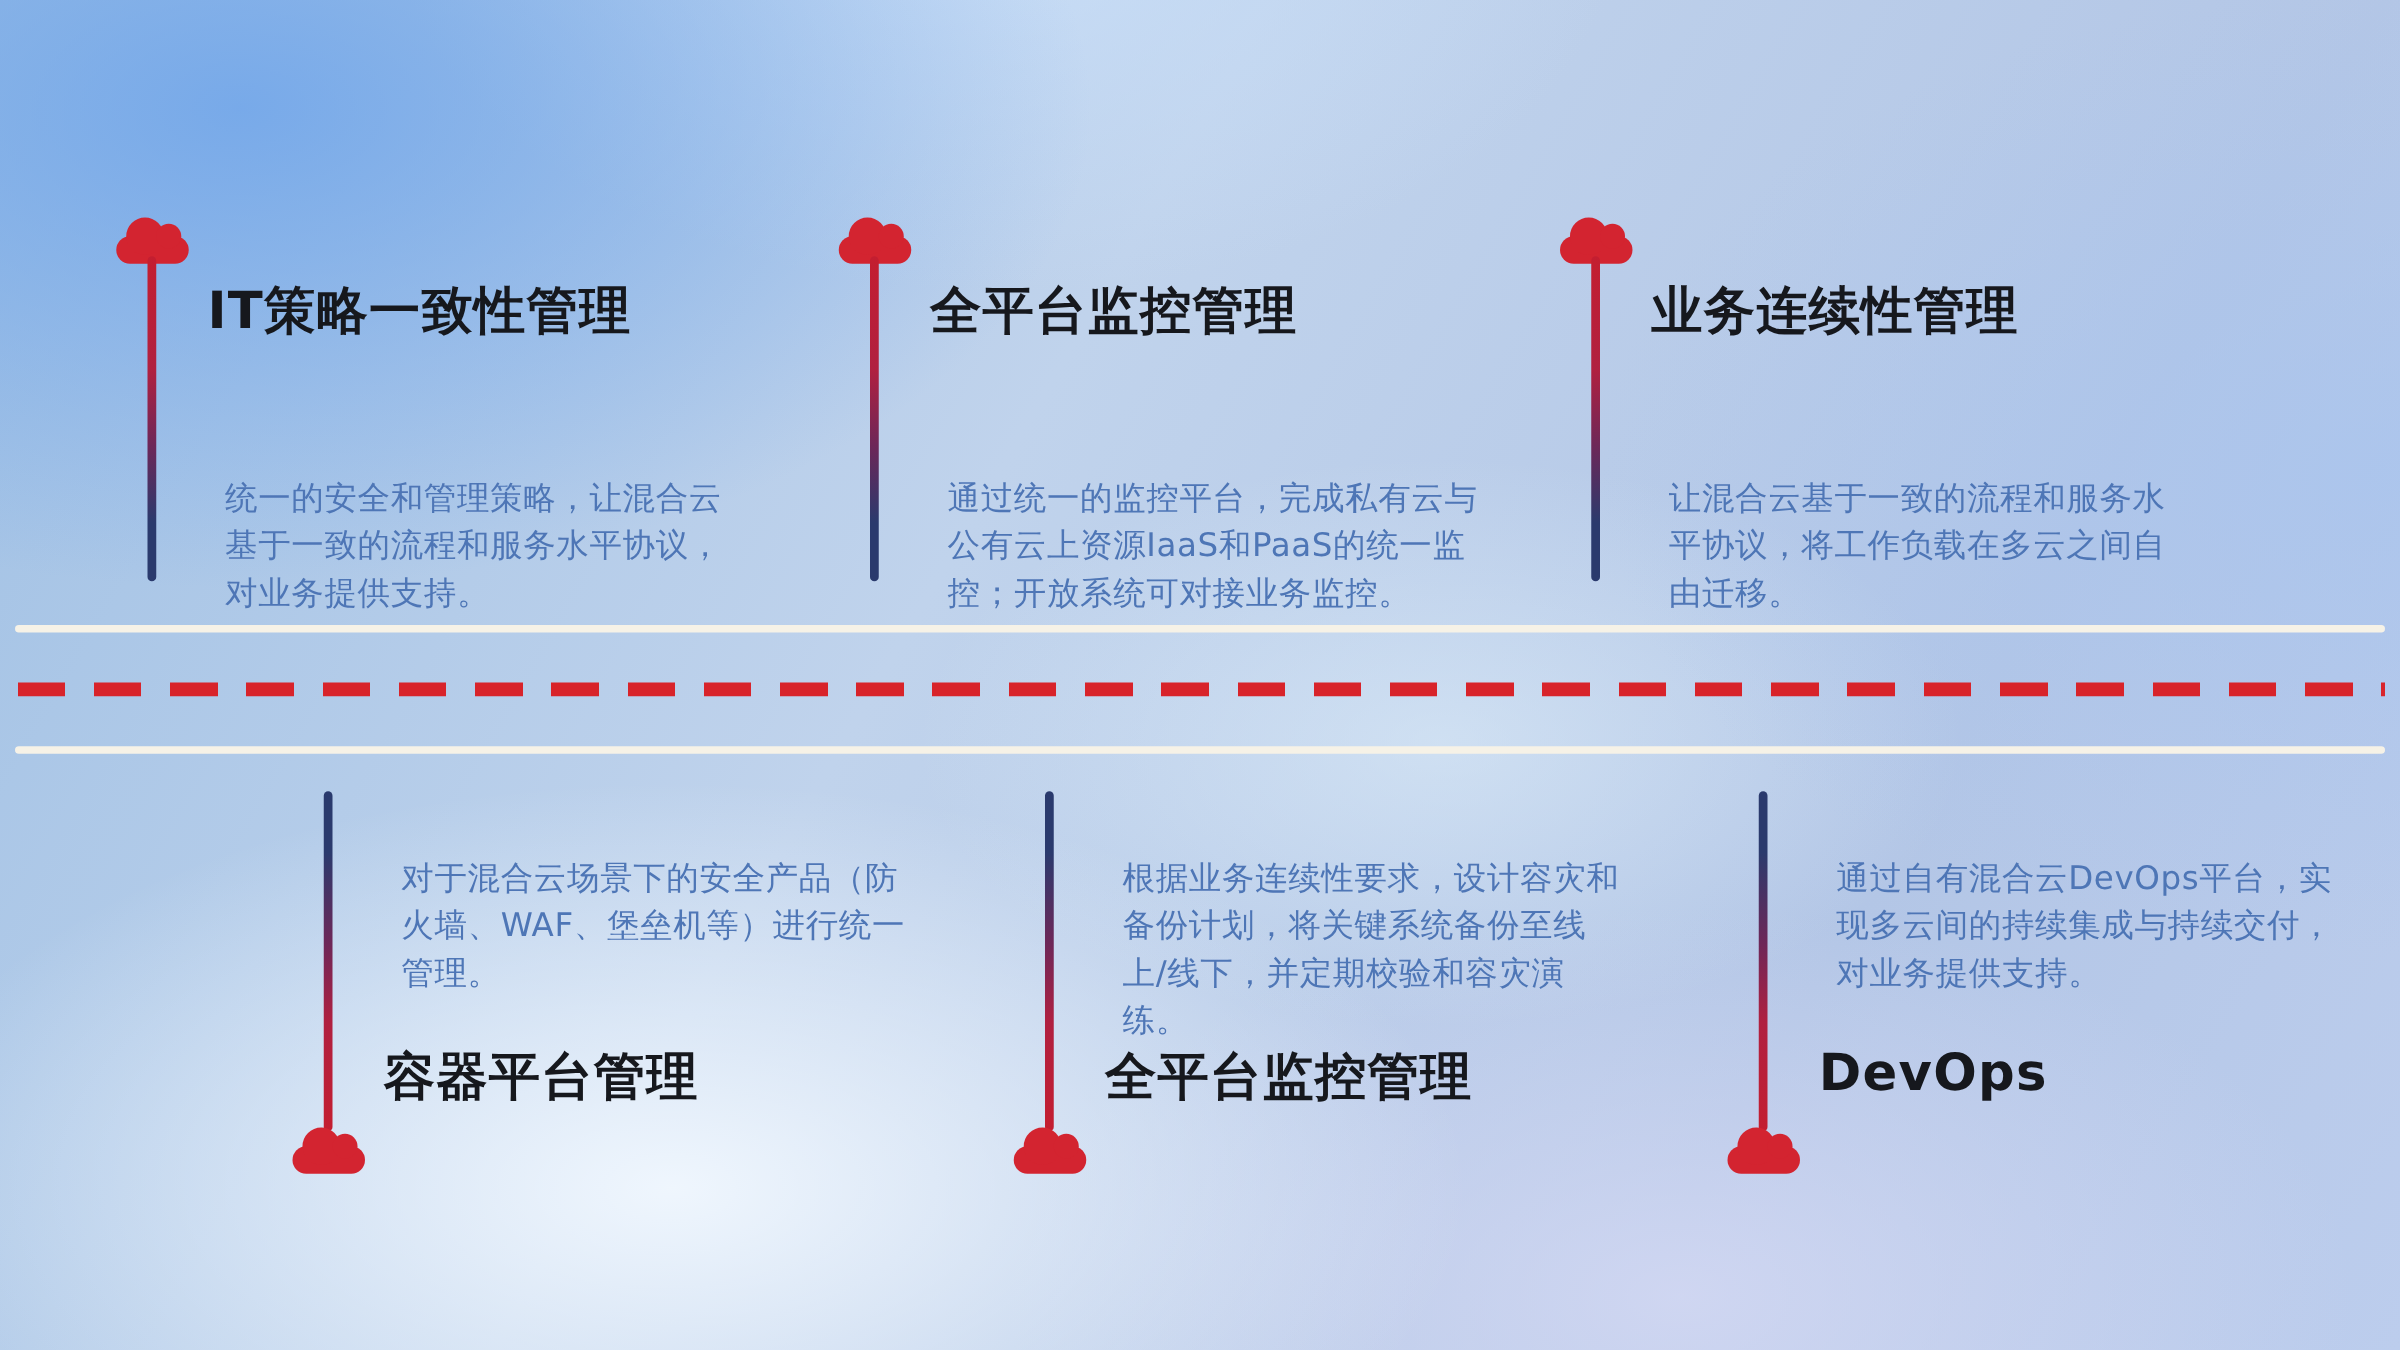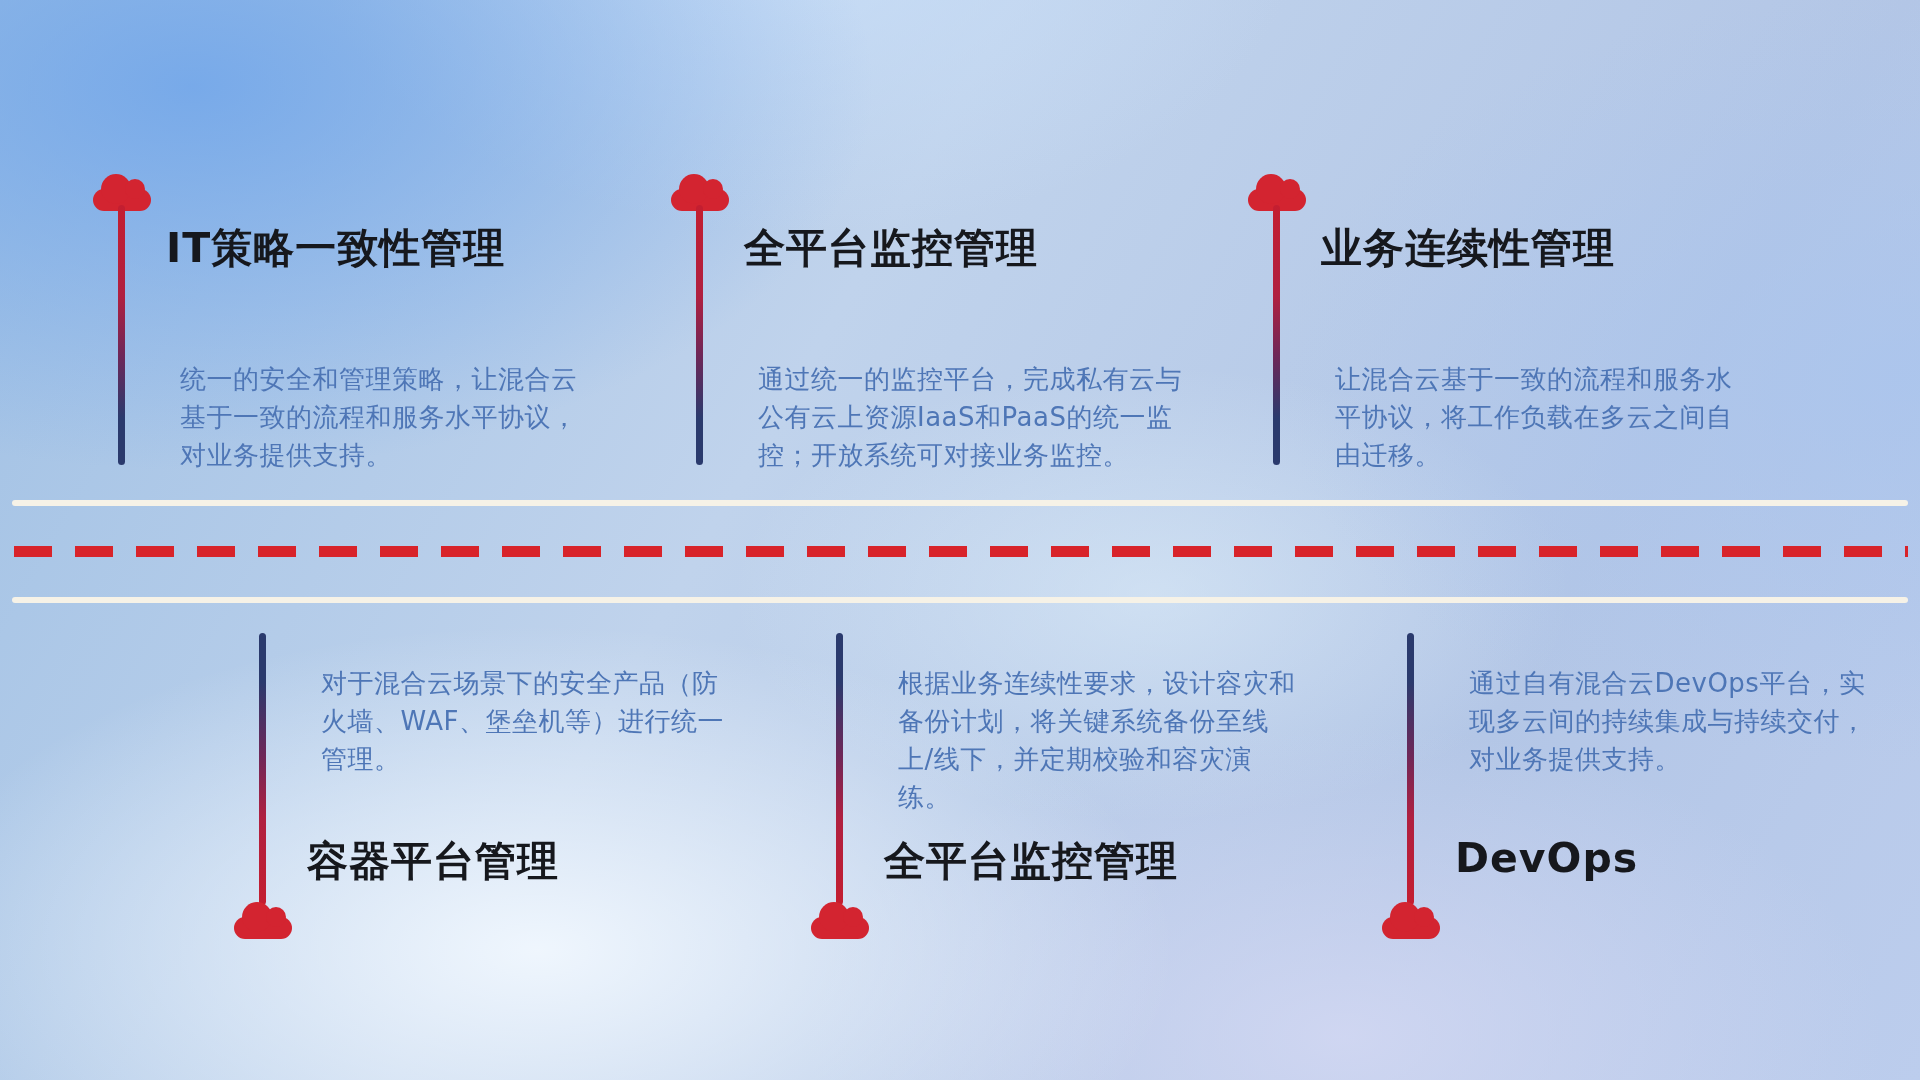--- a/index.html
+++ b/index.html
@@ -82,20 +82,21 @@
     font-size: 41px; font-weight: 700; letter-spacing: 1px;
     color: var(--title-color, #16181d);
   }
   .item-top    .title { top: 221px; }
   .item-bottom .title { top: 834px; }
 
   .desc {
     position: absolute; left: 58px;
     font-size: 26px; line-height: 38px; letter-spacing: 0.5px;
     color: var(--desc-color, #4e76b6);
+    margin-top: 20px;
   }
   .item-top    .desc { top: 360px; }
   .item-bottom .desc { top: 664px; }
 
   .c1 .desc { width: 405px; }
   .c2 .desc { width: 440px; }
   .c3 .desc { width: 405px; }
   .c4 .desc { width: 415px; }
   .c5 .desc { width: 405px; }
   .c6 .desc { width: 405px; }

